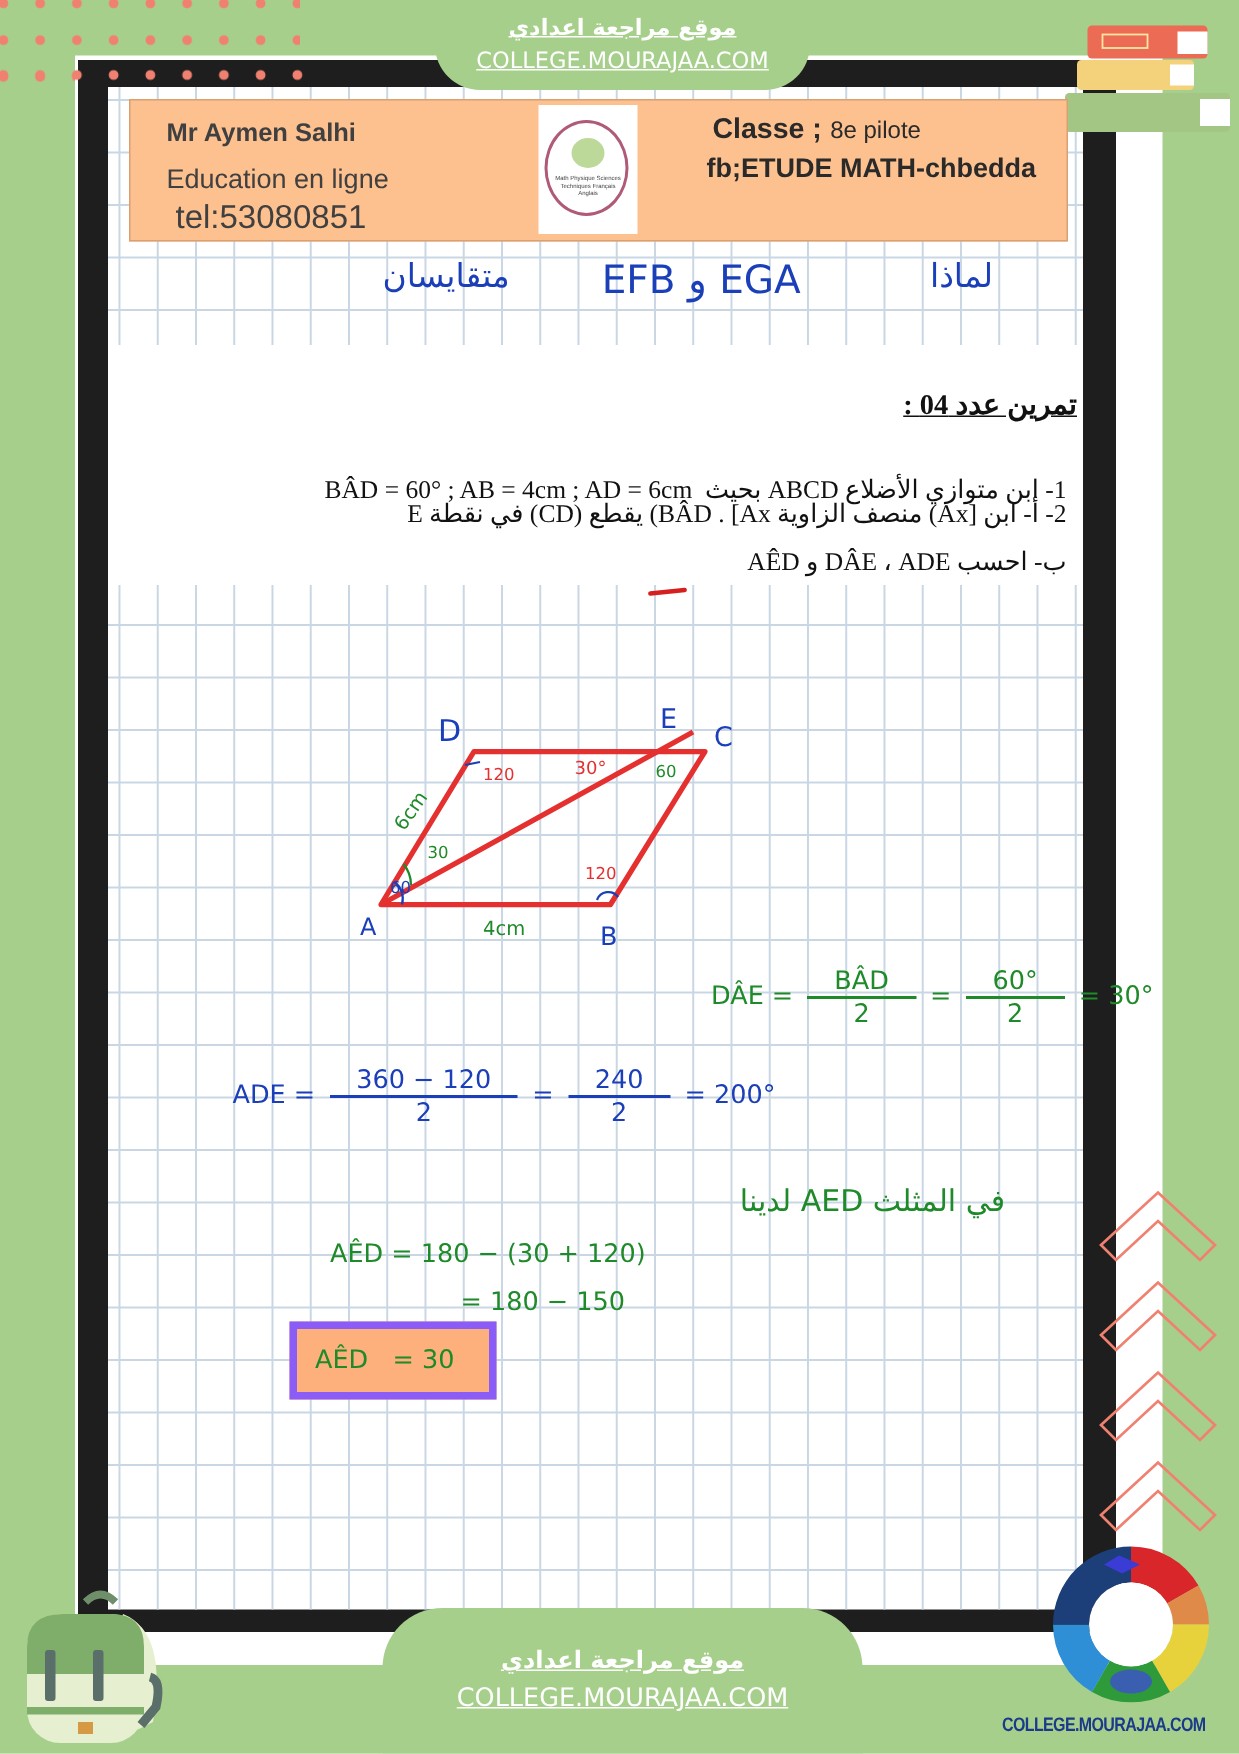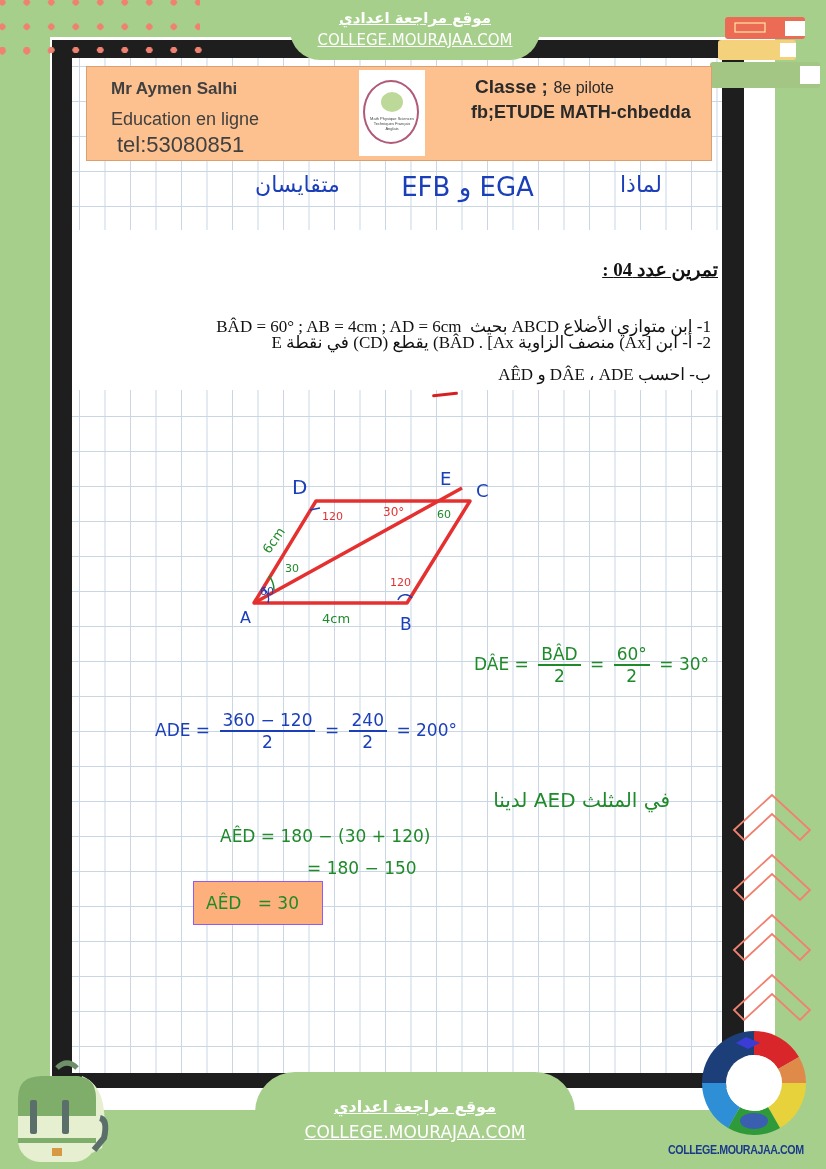--- a/index.html
+++ b/index.html
@@ -50,23 +50,23 @@
   .sep-band { position:absolute; left:72px; top:230px; width:650px; height:160px; background:#fff; }
   .ex-title { position:absolute; right:108px; top:258px; font-family:"Liberation Serif", serif; font-weight:bold; font-size:19px; text-decoration:underline; direction:rtl; color:#111; }
   .ex-line { position:absolute; right:115px; font-family:"Liberation Serif", serif; font-size:17px; color:#111; direction:rtl; white-space:nowrap; }
   .ex-line .ltr { direction:ltr; unicode-bidi:embed; }
   .red-underline { position:absolute; left:432px; top:393px; width:26px; height:3px; background:#d62020; border-radius:2px; transform:rotate(-6deg); }
 
   .diagram { position:absolute; left:230px; top:460px; width:290px; height:190px; }
 
   .formula { position:absolute; font-size:17px; white-space:nowrap; }
   .frac { display:inline-block; text-align:center; vertical-align:middle; margin:0 4px; }
-  .frac .num { display:block; border-bottom:2px solid currentColor; padding:0 3px; }
+  .frac .num { display:block; border-bottom:2px solid currentColor; padding:0 18px; }
   .frac .den { display:block; }
-  .answer-box { position:absolute; left:193px; top:881px; width:128px; height:42px; background:#fdb07c; border:1px solid #8b5cf6; }
+  .answer-box { position:absolute; left:193px; top:881px; width:128px; height:42px; background:#fdb07c; border:5px solid #8b5cf6; }
 
   .chev { position:absolute; }
   .ribbon-top { position:absolute; left:290px; top:0; width:250px; height:60px; background:#a7cf8c; border-radius:0 0 30px 30px; }
   .banner { position:absolute; color:#fff; text-align:center; text-decoration:underline; font-family:"DejaVu Sans", sans-serif; }
   .ribbon-bottom { position:absolute; left:255px; top:1072px; width:320px; height:97px; background:#a7cf8c; border-radius:40px 40px 0 0; }
   .bottom-strip { position:absolute; left:0; top:1110px; width:826px; height:59px; background:#a7cf8c; }
   .brand-text { position:absolute; left:668px; top:1142px; font-family:"Liberation Sans", sans-serif; font-weight:bold; font-size:13px; color:#1b3a8a; letter-spacing:-0.5px; transform:scaleX(0.82); transform-origin:left; }
 </style>
 </head>
 <body>

